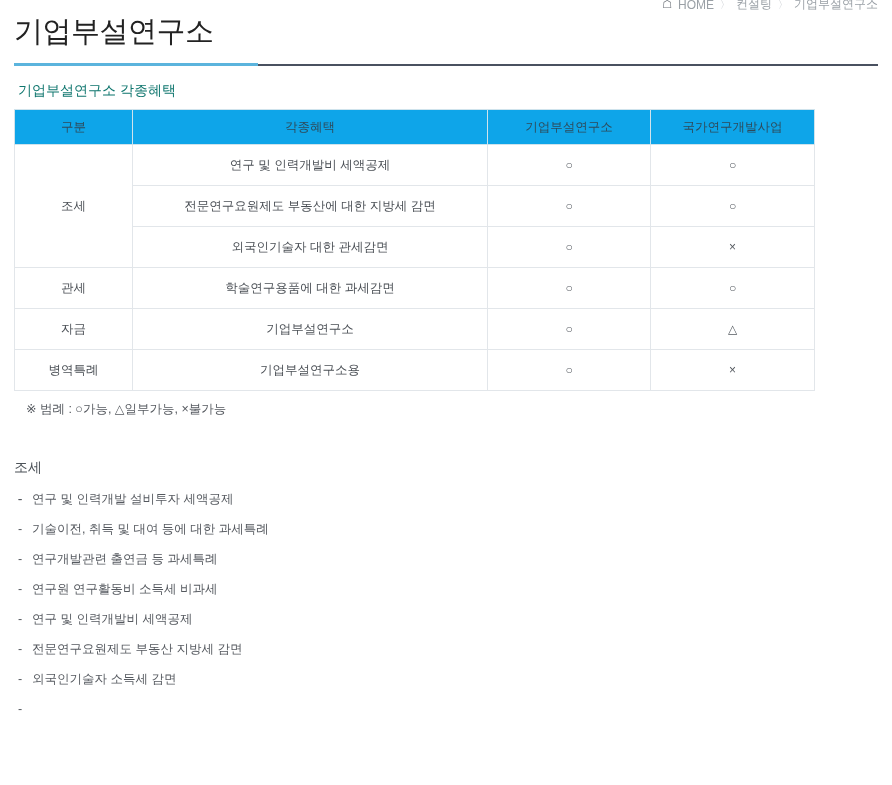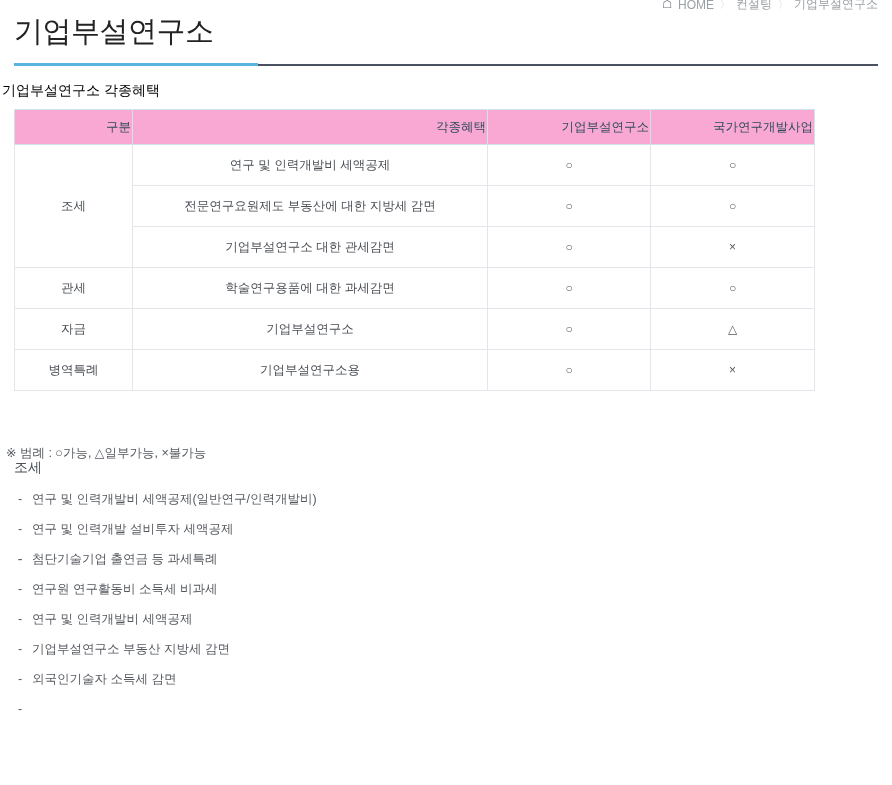--- a/index.html
+++ b/index.html
@@ -62,68 +62,67 @@
     left: 14px;
     top: 63px;
     width: 244px;
     height: 3px;
     background: #5bb4dd;
   }
 
   
   .section-label {
     position: absolute;
-    left: 2px;
+    left: 18px;
     top: 82px;
     font-size: 14px;
-    color: #000000;
+    color: #0f766e;
   }
 
   
   .benefit-table {
     position: absolute;
     left: 14px;
     top: 109px;
     width: 800px;
     border-collapse: collapse;
     font-size: 12.5px;
     table-layout: fixed;
   }
   .benefit-table th {
-    background: #f9a8d4;
+    background: #0ea5e9;
     color: #2e4a5a;
     font-weight: 400;
     border: 1px solid #cfe3ec;
     height: 35px;
-    text-align: right;
+    text-align: center;
     vertical-align: middle;
   }
   .benefit-table td {
     border: 1px solid #e2e6ea;
     height: 41px;
     text-align: center;
     vertical-align: middle;
     color: #4a4f55;
     background: #ffffff;
   }
   .benefit-table td.cat { color: #4a4f55; }
   .benefit-table td.mark { font-size: 12px; color: #555a60; }
   .col-cat { width: 118px; }
   .col-req { width: 355px; }
   .col-lab { width: 163px; }
   .col-dep { width: 164px; }
 
   
   .legend {
     position: absolute;
-    left: 6px;
+    left: 26px;
     top: 401px;
     font-size: 12.5px;
     color: #55595f;
-    margin-top: 44px;
   }
 
   
   .detail-title {
     position: absolute;
     left: 14px;
     top: 459px;
     font-size: 14px;
     color: #4c5258;
   }
@@ -191,21 +190,21 @@
         <td>연구 및 인력개발비 세액공제</td>
         <td class="mark">○</td>
         <td class="mark">○</td>
       </tr>
       <tr>
         <td>전문연구요원제도 부동산에 대한 지방세 감면</td>
         <td class="mark">○</td>
         <td class="mark">○</td>
       </tr>
       <tr>
-        <td>기업부설연구소 대한 관세감면</td>
+        <td>외국인기술자 대한 관세감면</td>
         <td class="mark">○</td>
         <td class="mark">×</td>
       </tr>
       <tr>
         <td class="cat">관세</td>
         <td>학술연구용품에 대한 과세감면</td>
         <td class="mark">○</td>
         <td class="mark">○</td>
       </tr>
       <tr>
@@ -220,24 +219,24 @@
         <td class="mark">○</td>
         <td class="mark">×</td>
       </tr>
     </tbody>
   </table>
 
   <div class="legend">※ 범례 : ○가능, △일부가능, ×불가능</div>
 
   <div class="detail-title">조세</div>
   <ul class="detail-list">
-    <li><span class="dash">-</span><span>연구 및 인력개발비 세액공제(일반연구/인력개발비)</span></li>
+    <li><span class="dash">-</span></li>
     <li><span class="dash">-</span><span>연구 및 인력개발 설비투자 세액공제</span></li>
-    <li><span class="dash">-</span></li>
-    <li><span class="dash">-</span><span>첨단기술기업 출연금 등 과세특례</span></li>
+    <li><span class="dash">-</span><span>기술이전, 취득 및 대여 등에 대한 과세특례</span></li>
+    <li><span class="dash">-</span><span>연구개발관련 출연금 등 과세특례</span></li>
     <li><span class="dash">-</span><span>연구원 연구활동비 소득세 비과세</span></li>
     <li><span class="dash">-</span><span>연구 및 인력개발비 세액공제</span></li>
-    <li><span class="dash">-</span><span>기업부설연구소 부동산 지방세 감면</span></li>
+    <li><span class="dash">-</span><span>전문연구요원제도 부동산 지방세 감면</span></li>
     <li><span class="dash">-</span><span>외국인기술자 소득세 감면</span></li>
     <li><span class="dash">-</span></li>
   </ul>
 
 </div>
 
 </body></html>

